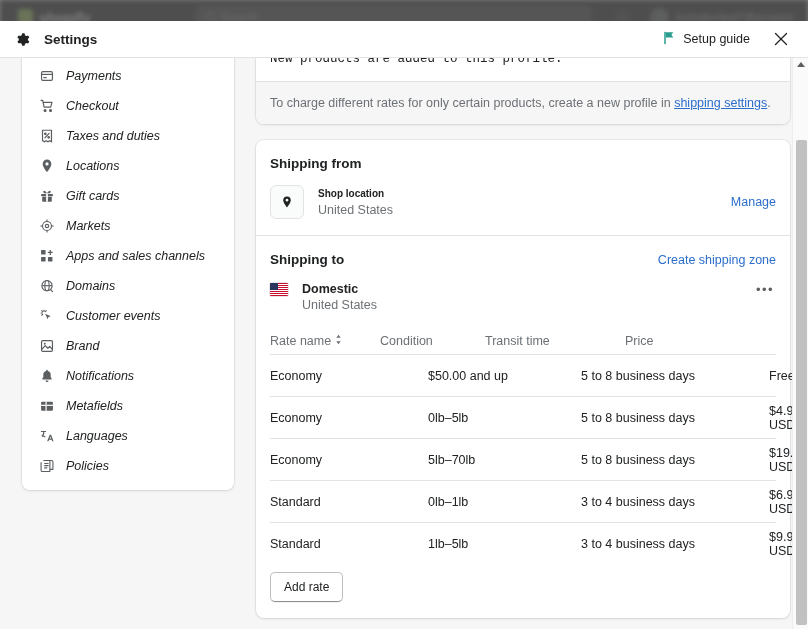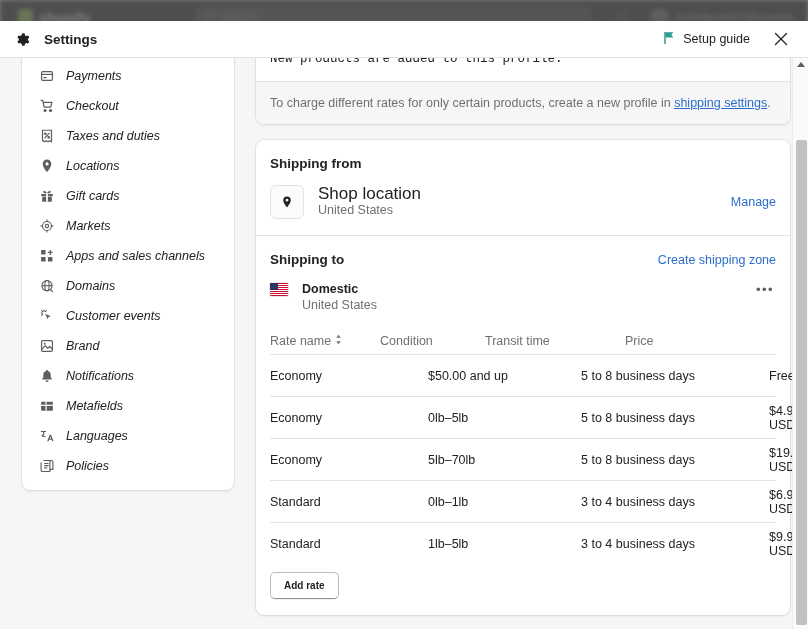--- a/index.html
+++ b/index.html
@@ -300,22 +300,22 @@
     border-radius: 6px;
     background: #fafbfb;
     border: 1px solid #e1e3e5;
     display: flex;
     align-items: center;
     justify-content: center;
     margin-right: 14px;
     flex: 0 0 32px;
   }
   .loc-name {
-    font-size: 17px;
-    font-weight: 400;
+    font-size: 10px;
+    font-weight: 700;
     color: #202223;
     line-height: 16px;
   }
   .loc-sub {
     font-size: 12.5px;
     color: #6d7175;
     line-height: 17px;
   }
   .row-spacer { flex: 1; }
   .manage-link {
@@ -436,22 +436,22 @@
   #add-rate-wrap {
     padding: 8px 14px 16px 14px;
   }
   #add-rate-btn {
     display: inline-block;
     padding: 7px 13px;
     background: #ffffff;
     border: 1px solid #babfc3;
     border-bottom-color: #8c9196;
     border-radius: 5px;
-    font-size: 10px;
-    font-weight: 700;
+    font-size: 12px;
+    font-weight: 400;
     color: #202223;
     cursor: pointer;
     box-shadow: 0 1px 0 rgba(0,0,0,0.05);
   }
 
   
   #scrollbar {
     position: absolute;
     right: 0; top: 0;
     width: 16px;

